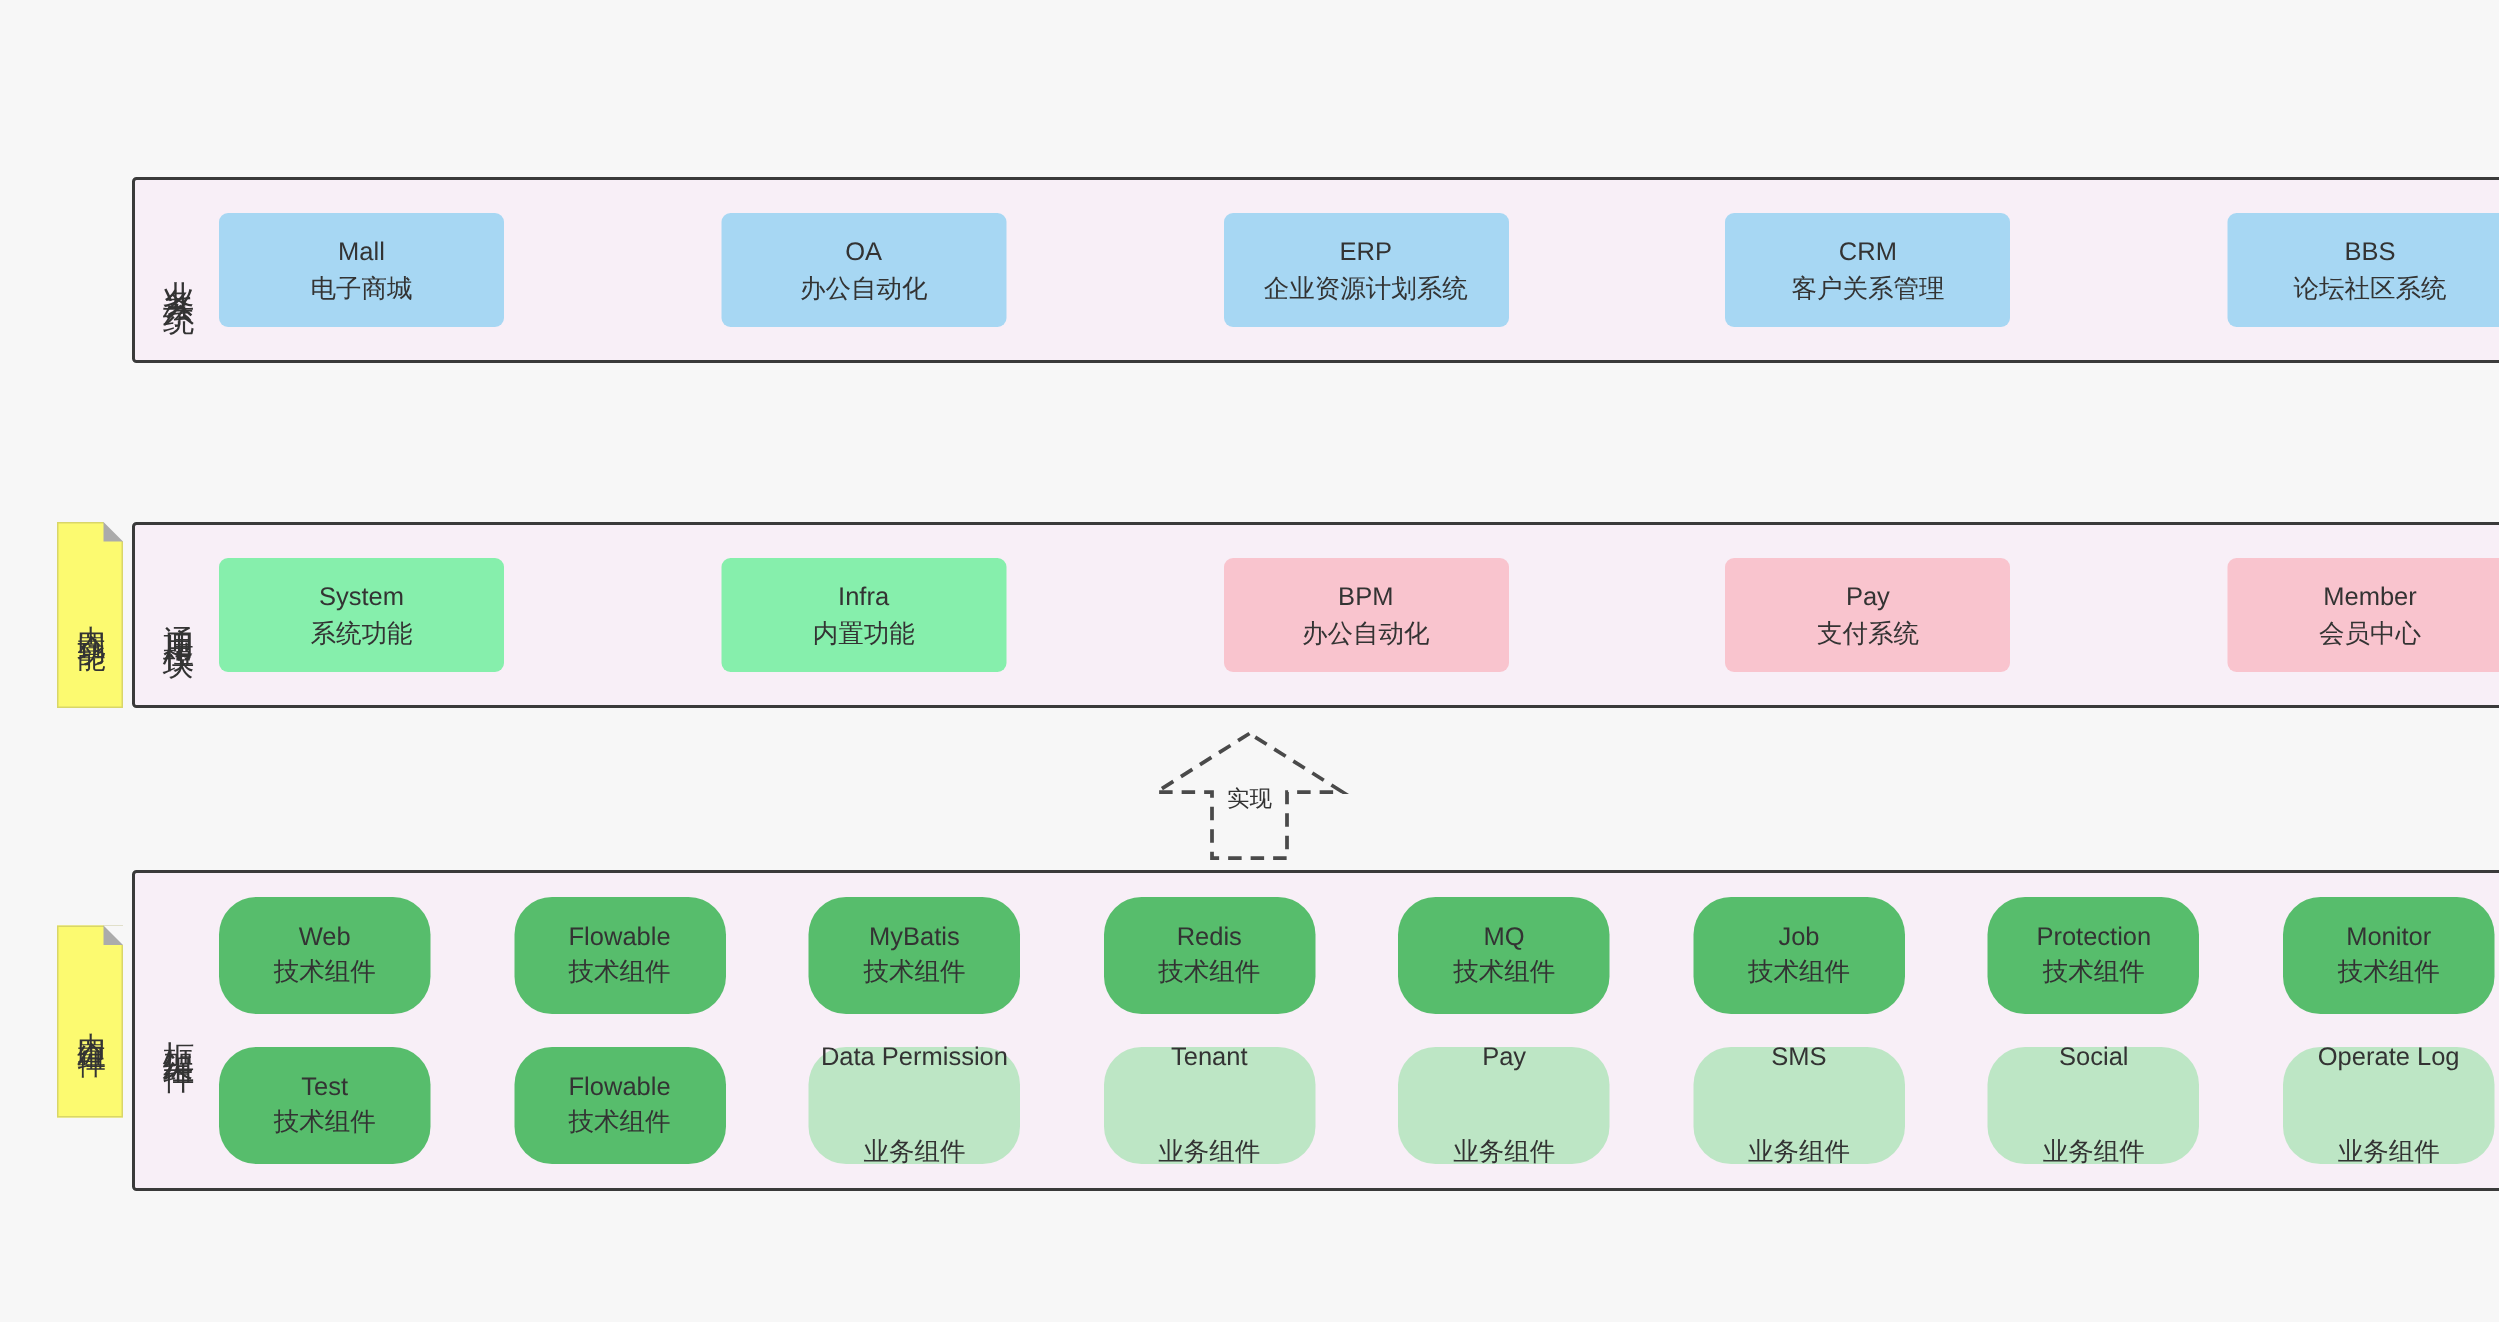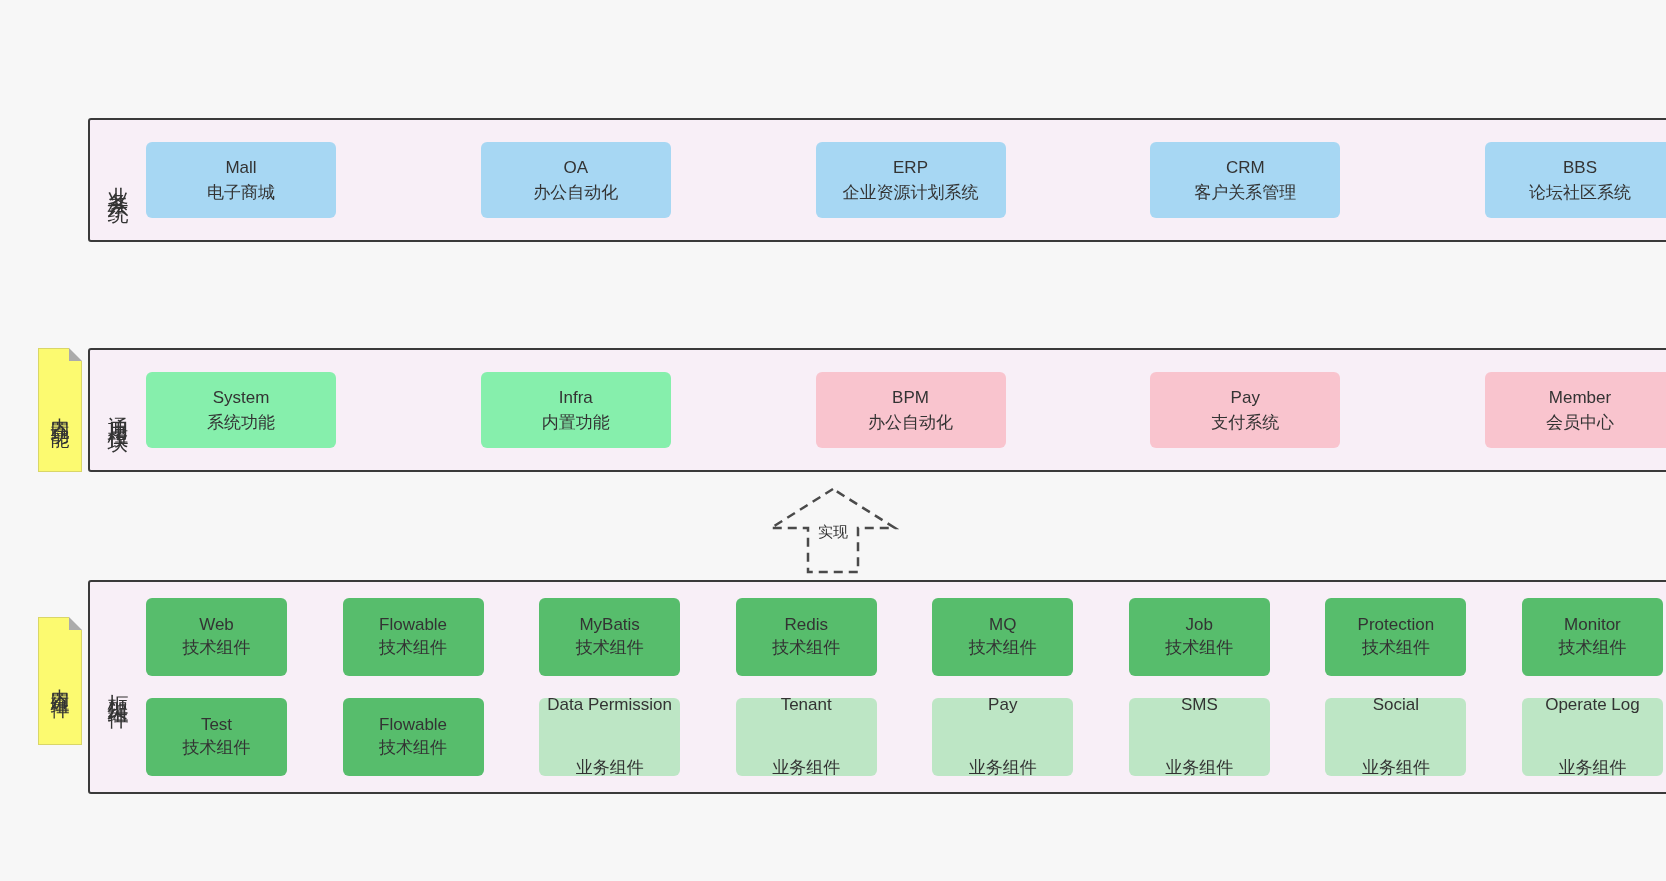--- a/index.html
+++ b/index.html
@@ -27,21 +27,21 @@
   .boxes { flex:1; display:flex; justify-content:space-between; padding-right:18px; }
   .rows  { flex:1; display:flex; flex-direction:column; gap:22px; padding-right:30px; }
   .rows .boxes { padding-right:0; }
 
   
   .box {
     width:190px; height:76px; border-radius:6px;
     display:flex; flex-direction:column; align-items:center; justify-content:center;
     text-align:center; font-size:17px; line-height:1.5; padding:0 8px;
   }
-  .layer-3 .box { width:141px; height:78px; line-height:1.35; }
+  .layer-3 .box { width:141px; height:78px; line-height:1.35;border-radius:25px; }
 
   .box.blue        { background:#a7d7f3; }
   .box.red         { background:#86efac; }
   .box.pink        { background:#f9c4ce; }
   .box.green-dark  { background:#57bd6c; }
   .box.green-light { background:#bde6c5;gap:40px; }
 
   .box .t, .box .s { display:block; }
 
   

